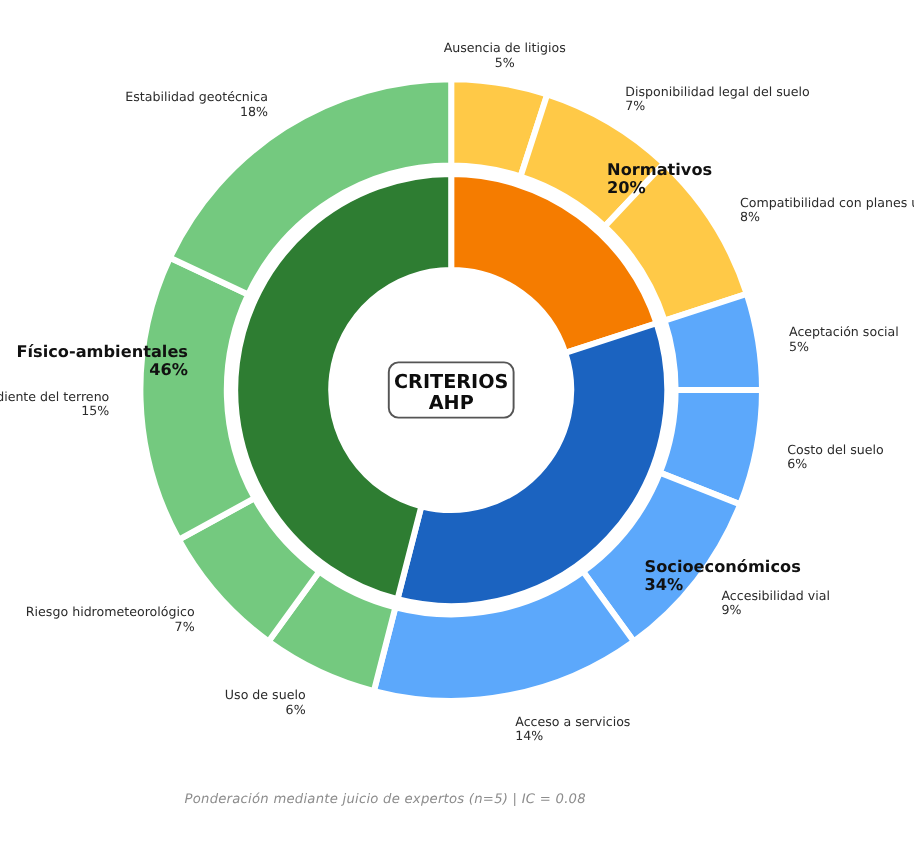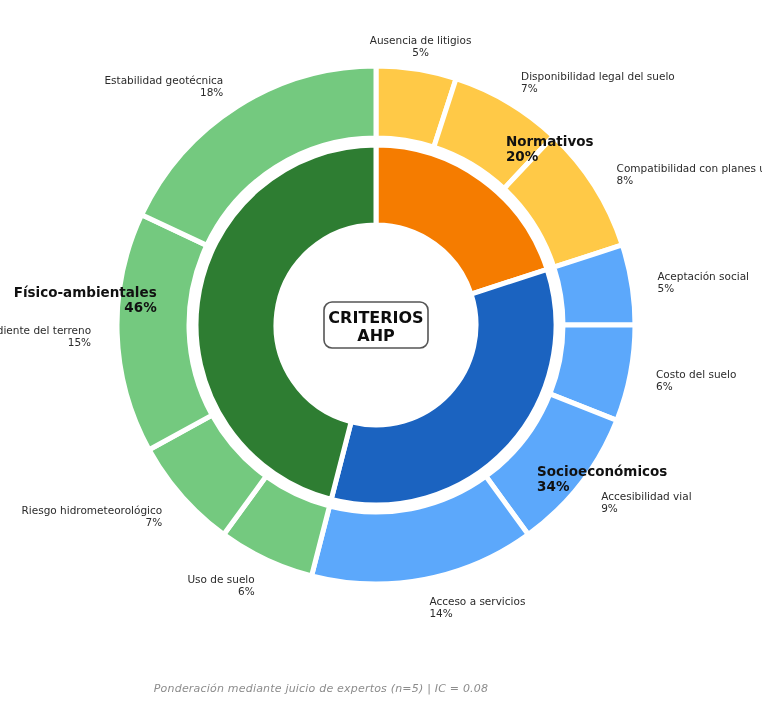--- a/index.html
+++ b/index.html
@@ -31,21 +31,21 @@
     fill:#ffffff;stroke:#555555;stroke-width:1.6;
   }
   .center-text{
     font-family:"DejaVu Sans", sans-serif;
     font-size:16px;font-weight:bold;fill:#0d0d0d;
     text-anchor:middle;
   }
   .footnote{
     position:absolute;
     left:0;right:0;
-    top:682px;
+    top:659px;
     text-align:center;
     font-family:"DejaVu Sans", sans-serif;
     font-size:11px;
     font-style:italic;
     color:#8c8c8c;
     letter-spacing:0.2px;
   }
 </style>
 </head>
 <body>

